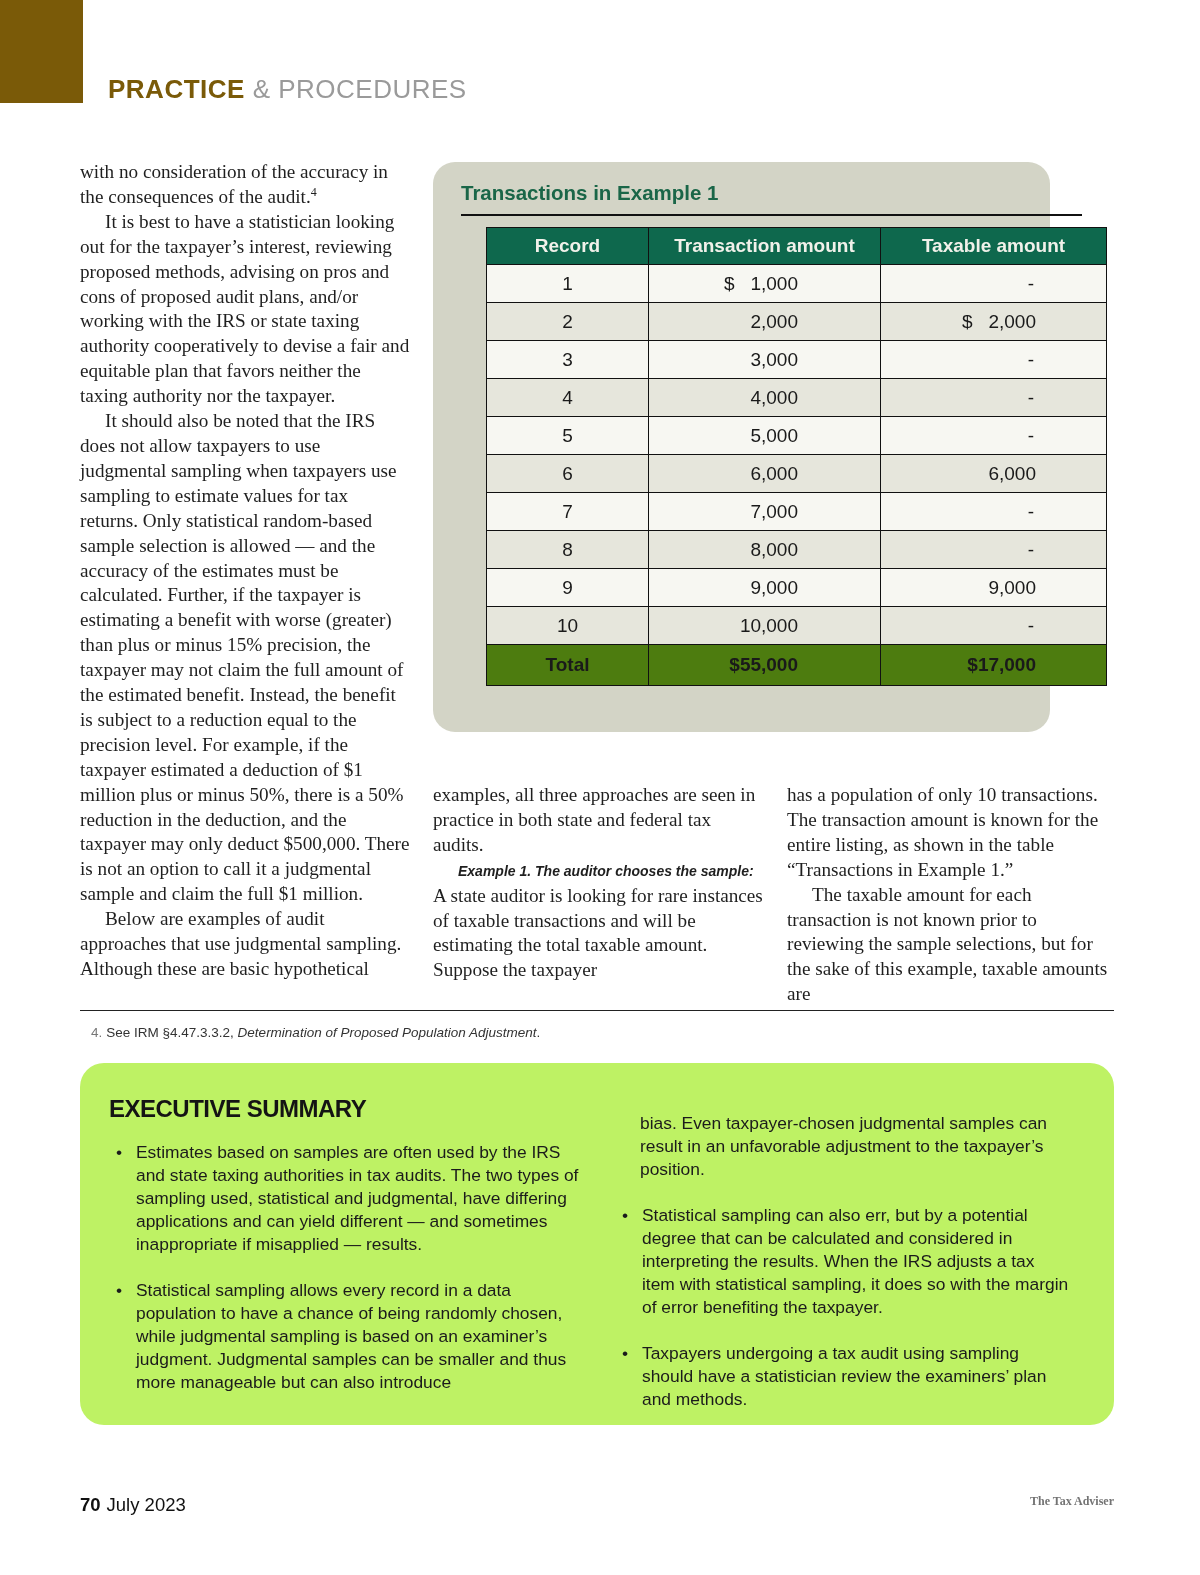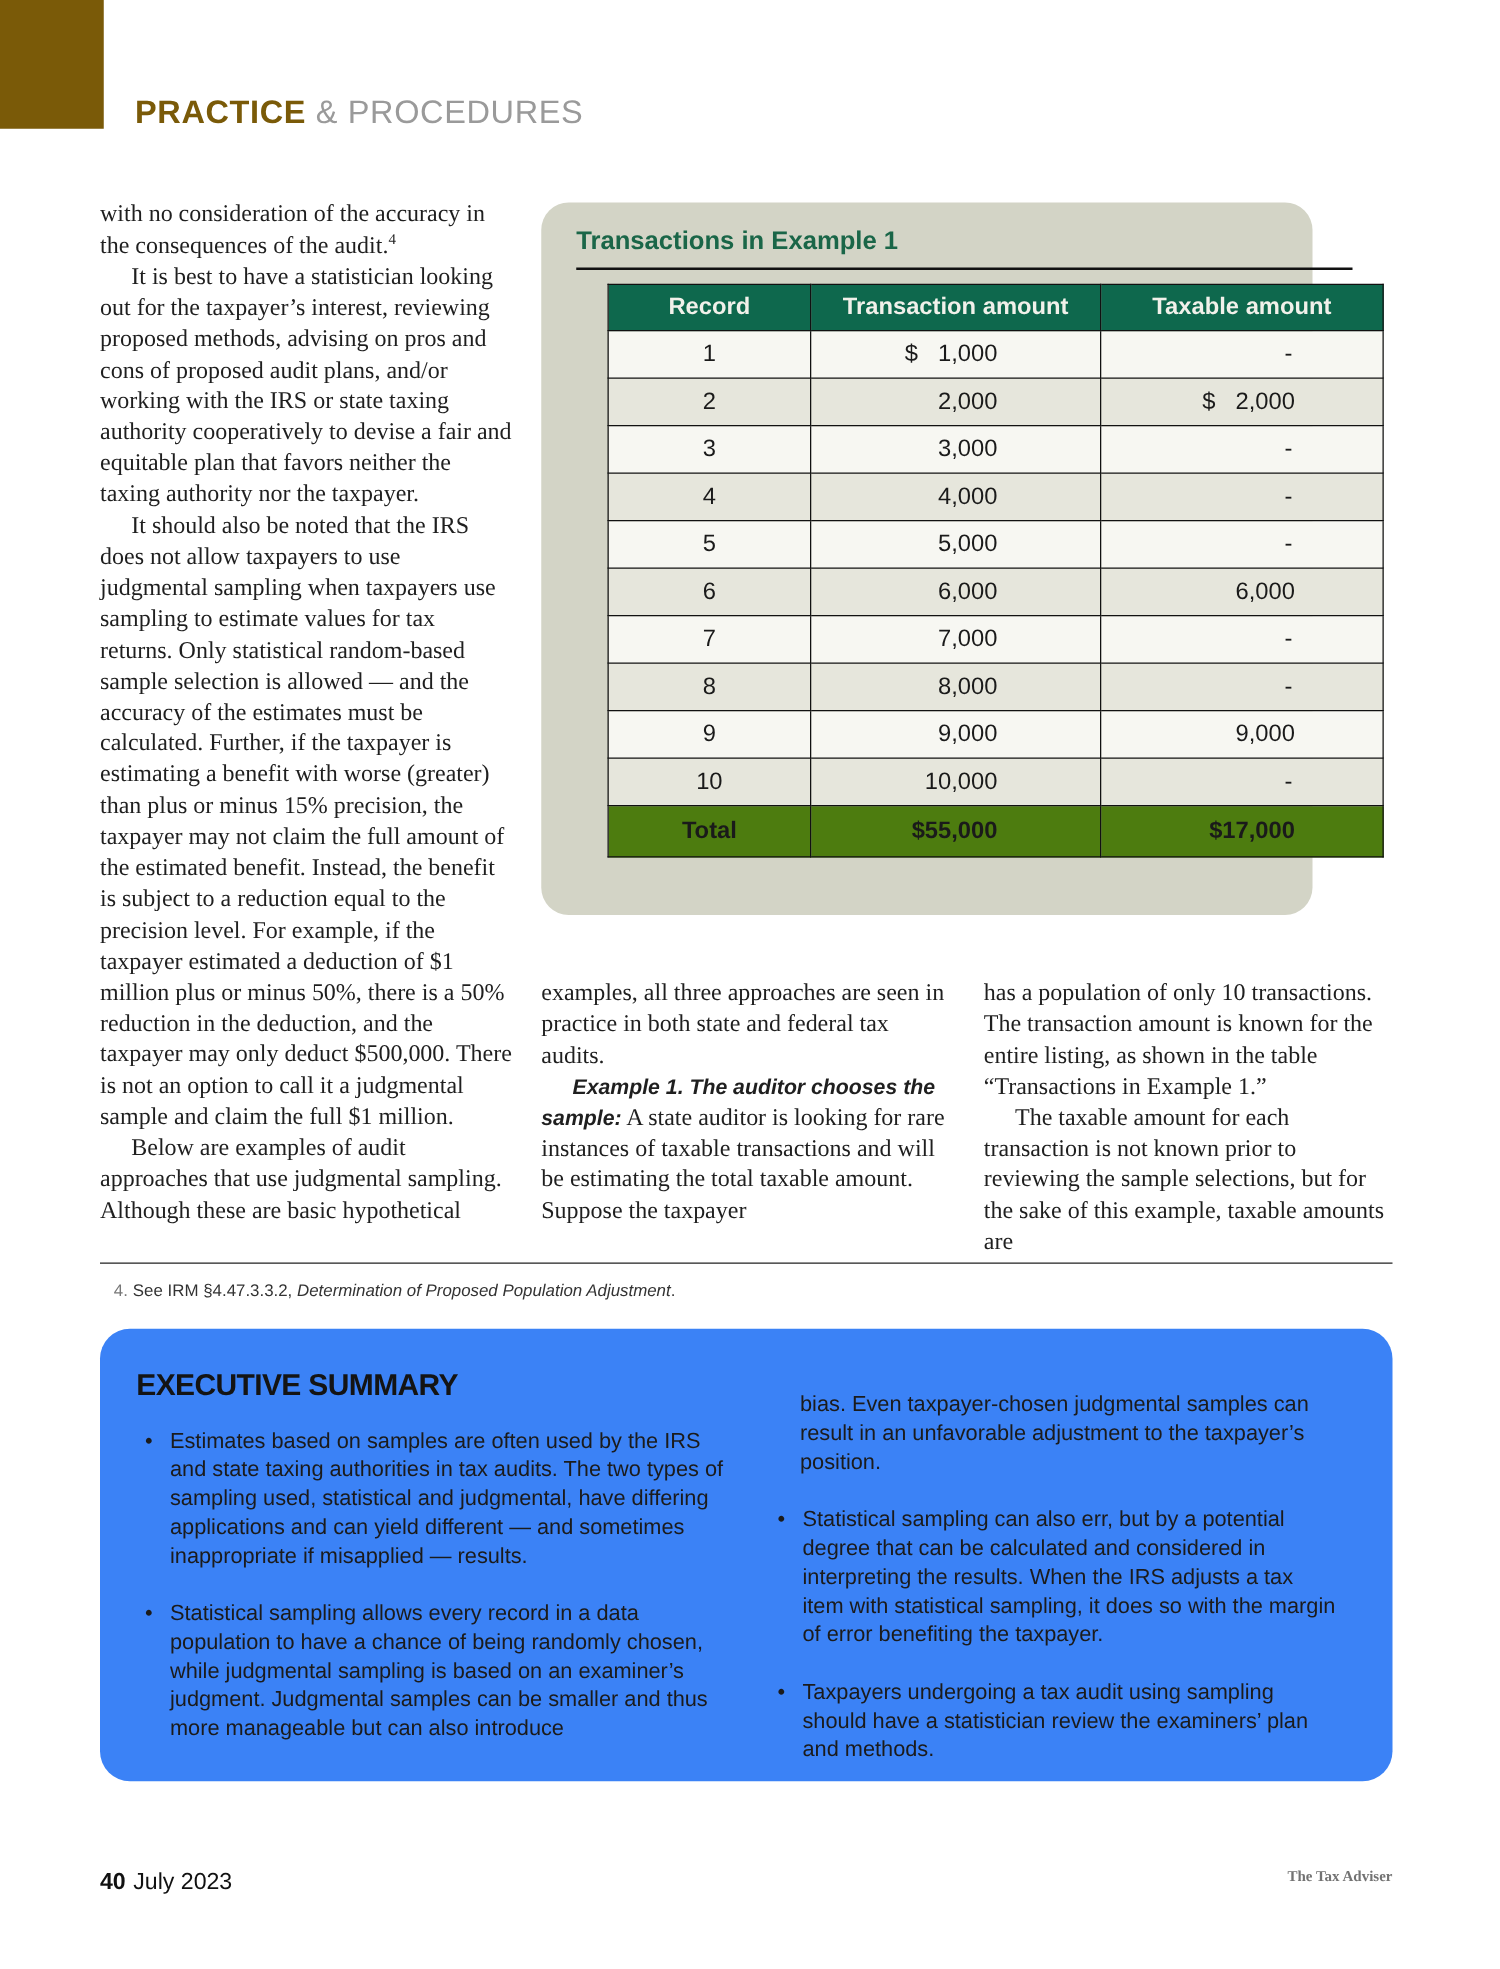--- a/index.html
+++ b/index.html
@@ -23,21 +23,21 @@
     position: absolute; font-size: 19.2px; line-height: 24.9px; color: #1f1f1f;
   }
   .col p { margin: 0; }
   .col p.indent { text-indent: 25px; }
   .col-left { left: 80px; top: 160px; width: 330px; }
   .col-mid { left: 433px; top: 783px; width: 330px; }
   .col-right { left: 787px; top: 783px; width: 330px; }
   sup { font-size: 12px; line-height: 0; vertical-align: 7px; }
   .lead-in {
     font-family: "Liberation Sans", sans-serif; font-weight: bold; font-style: italic;
-    font-size: 17px;
+    font-size: 14px;
   }
 
   .table-panel {
     position: absolute; left: 433px; top: 162px; width: 617px; height: 570px;
     background: #d3d4c6; border-radius: 22px;
   }
   .table-title {
     position: absolute; left: 28px; top: 19px;
     font-family: "Liberation Sans", sans-serif; font-weight: bold; font-size: 20.5px;
     color: #1a6648;
@@ -72,21 +72,21 @@
   }
   .footnote {
     position: absolute; left: 91px; top: 1025px;
     font-family: "Liberation Sans", sans-serif; font-size: 13.5px; color: #333;
   }
   .footnote .num { color: #777; margin-right: 4px; }
   .footnote em { font-style: italic; }
 
   .summary-box {
     position: absolute; left: 80px; top: 1063px; width: 1034px; height: 362px;
-    background: #3b82f6; border-radius: 24px;
+    background: #bef264; border-radius: 24px;
     font-family: "Liberation Sans", sans-serif;
   }
   .summary-title {
     position: absolute; left: 29px; top: 32px; font-size: 24px; font-weight: bold;
     color: #141414; letter-spacing: -0.5px;
   }
   .sum-col { position: absolute; font-size: 17.4px; line-height: 23px; color: #1b1b1b; }
   .sum-col-left { left: 34px; top: 78px; width: 470px; }
   .sum-col-right { left: 540px; top: 33px; width: 450px; margin-top: 16px; }
   .sum-item { position: relative; padding-left: 22px; margin: 0 0 23px 0; }
@@ -227,15 +227,15 @@
       <span>Statistical sampling can also err, but by a potential degree that can be calculated and considered in interpreting the results. When the IRS adjusts a tax item with statistical sampling, it does so with the margin of error benefiting the taxpayer.</span>
     </div>
     <div class="sum-item">
       <span class="bullet">•</span>
       <span>Taxpayers undergoing a tax audit using sampling should have a statistician review the examiners’ plan and methods.</span>
     </div>
   </div>
 </div>
 
 <div class="footer-left">
-  <span class="page">40</span><span>July 2023</span>
+  <span class="page">70</span><span>July 2023</span>
 </div>
 <div class="footer-right">The Tax Adviser</div>
 
 </body></html>

